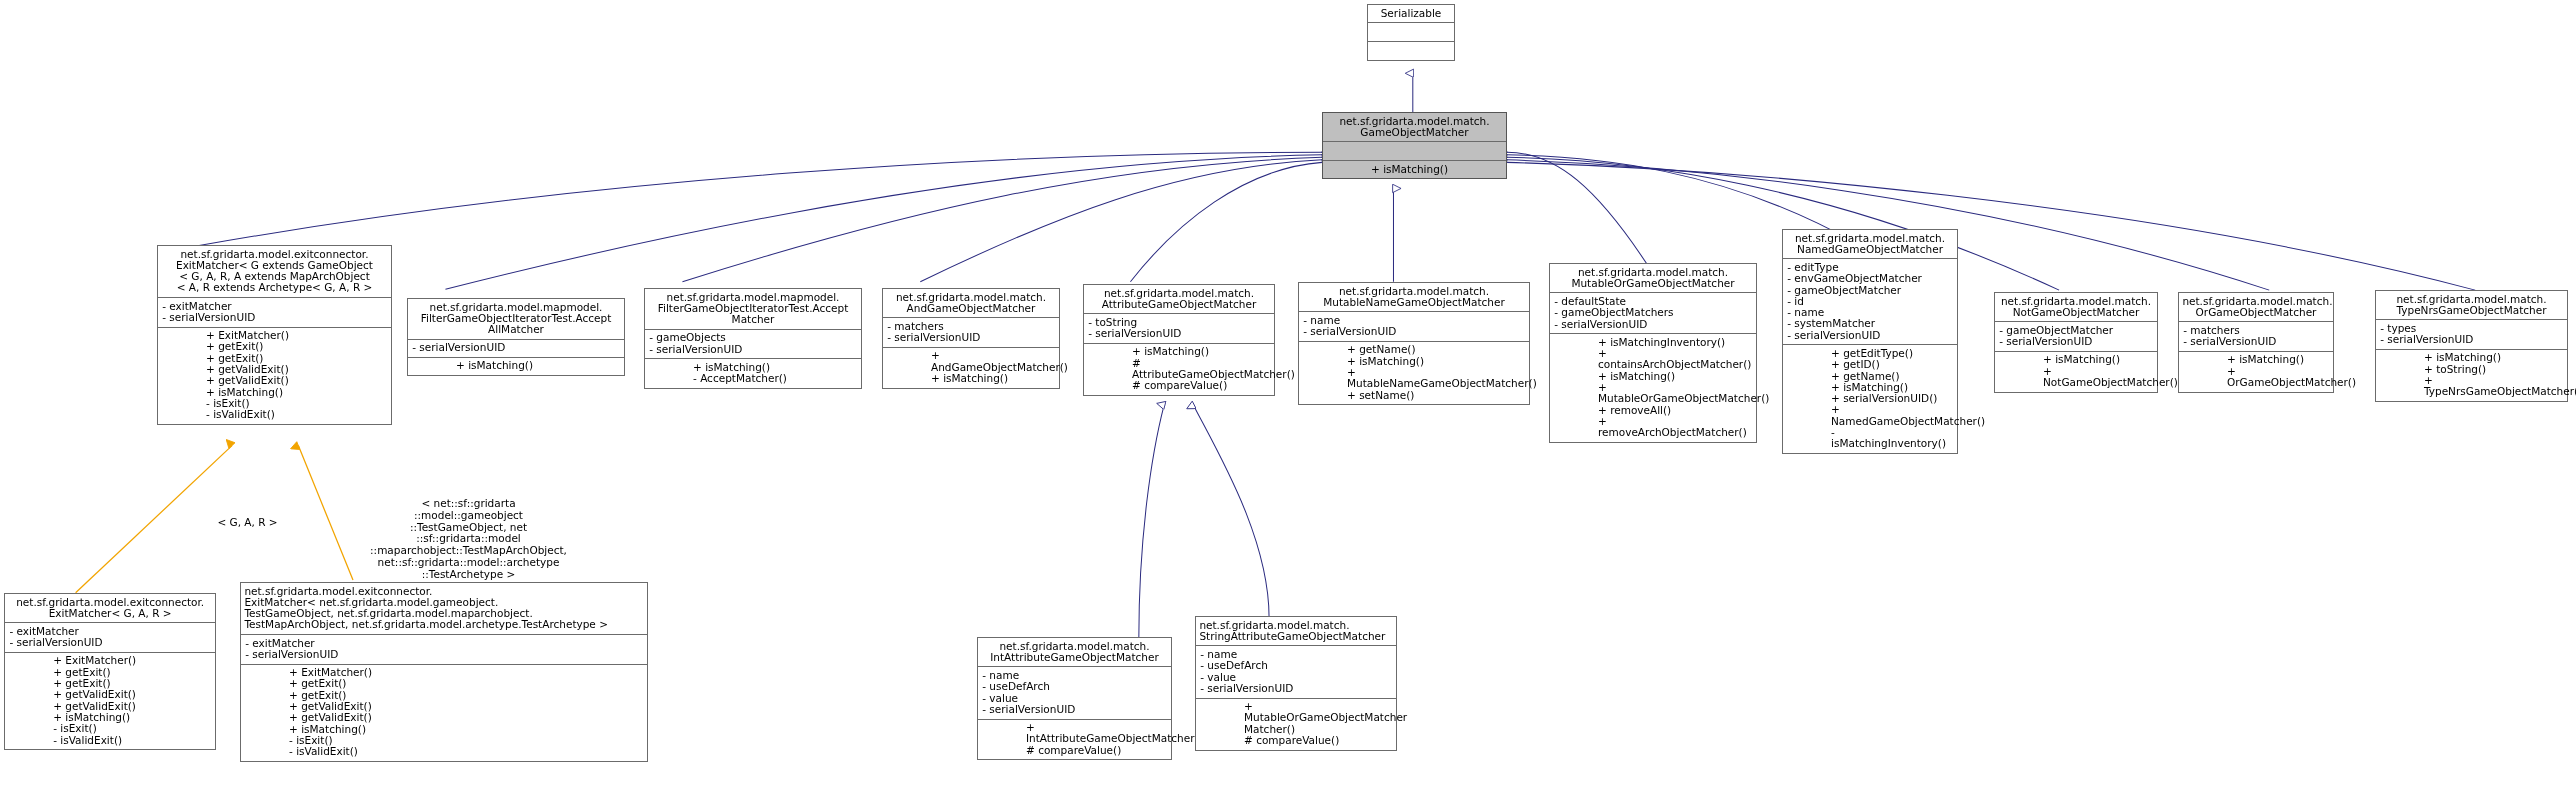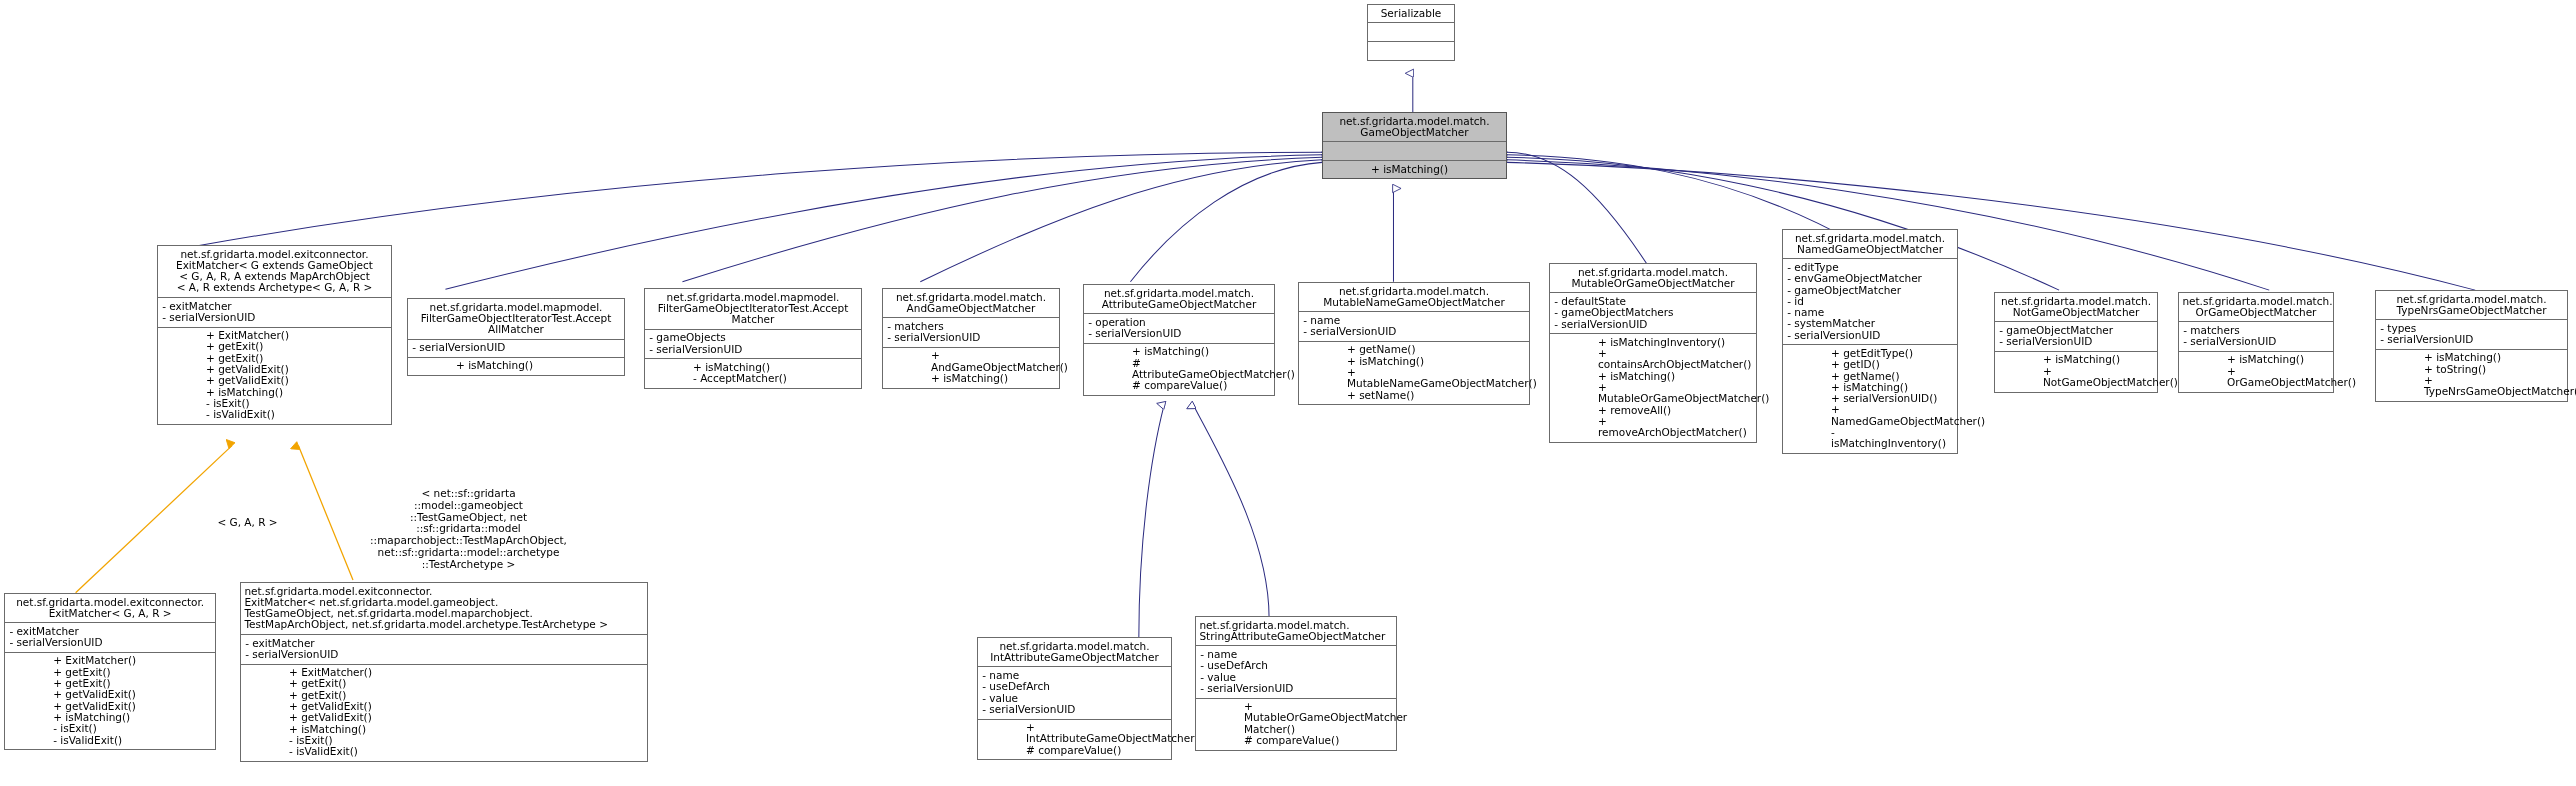--- a/index.html
+++ b/index.html
@@ -164,21 +164,21 @@
 AndGameObjectMatcher</div>
     <div class="compartment">- matchers
 - serialVersionUID</div>
     <div class="compartment">+ AndGameObjectMatcher()
 + isMatching()</div>
   </div>
 
   <div class="node" style="left:1083px; top:284px; width:192px;">
     <div class="title">net.sf.gridarta.model.match.
 AttributeGameObjectMatcher</div>
-    <div class="compartment">- operation
+    <div class="compartment">- toString
 - serialVersionUID</div>
     <div class="compartment">+ isMatching()
 # AttributeGameObjectMatcher()
 # compareValue()</div>
   </div>
 
   <div class="node" style="left:1298px; top:282px; width:232px;">
     <div class="title">net.sf.gridarta.model.match.
 MutableNameGameObjectMatcher</div>
     <div class="compartment">- name
@@ -300,21 +300,21 @@
 - useDefArch
 - value
 - serialVersionUID</div>
     <div class="compartment">+ MutableOrGameObjectMatcher
 Matcher()
 # compareValue()</div>
   </div>
 
   <div class="edge-label" style="left:193px; top:517px; width:109px;">&lt; G, A, R &gt;</div>
 
-  <div class="edge-label" style="left:357px; top:488px; width:223px;">&lt; net::sf::gridarta
+  <div class="edge-label" style="left:357px; top:498px; width:223px;">&lt; net::sf::gridarta
 ::model::gameobject
 ::TestGameObject, net
 ::sf::gridarta::model
 ::maparchobject::TestMapArchObject,
  net::sf::gridarta::model::archetype
 ::TestArchetype &gt;</div>
 
 </div>
 
 

